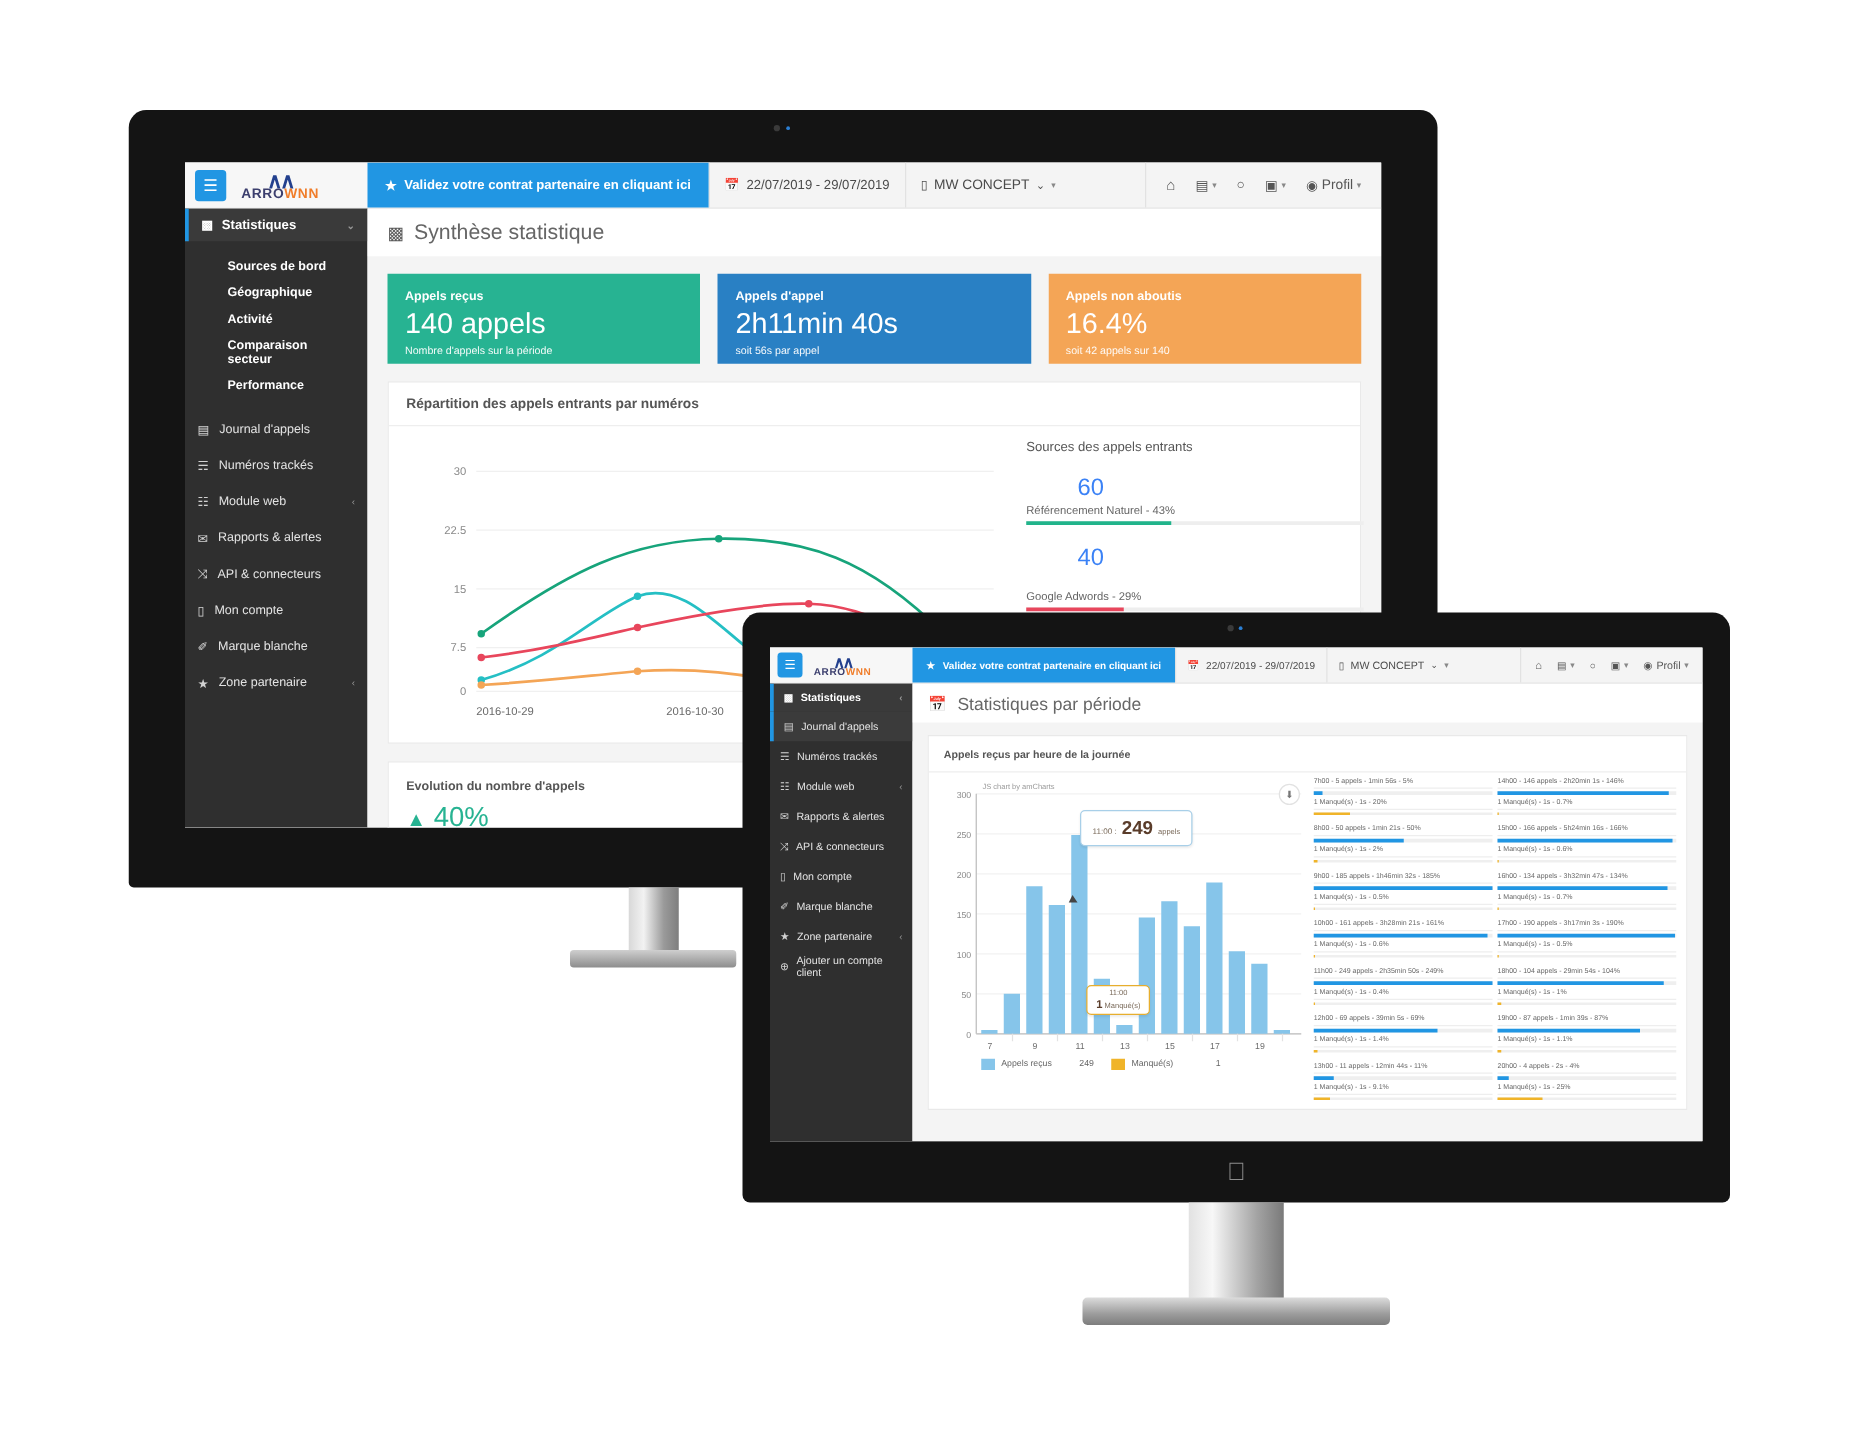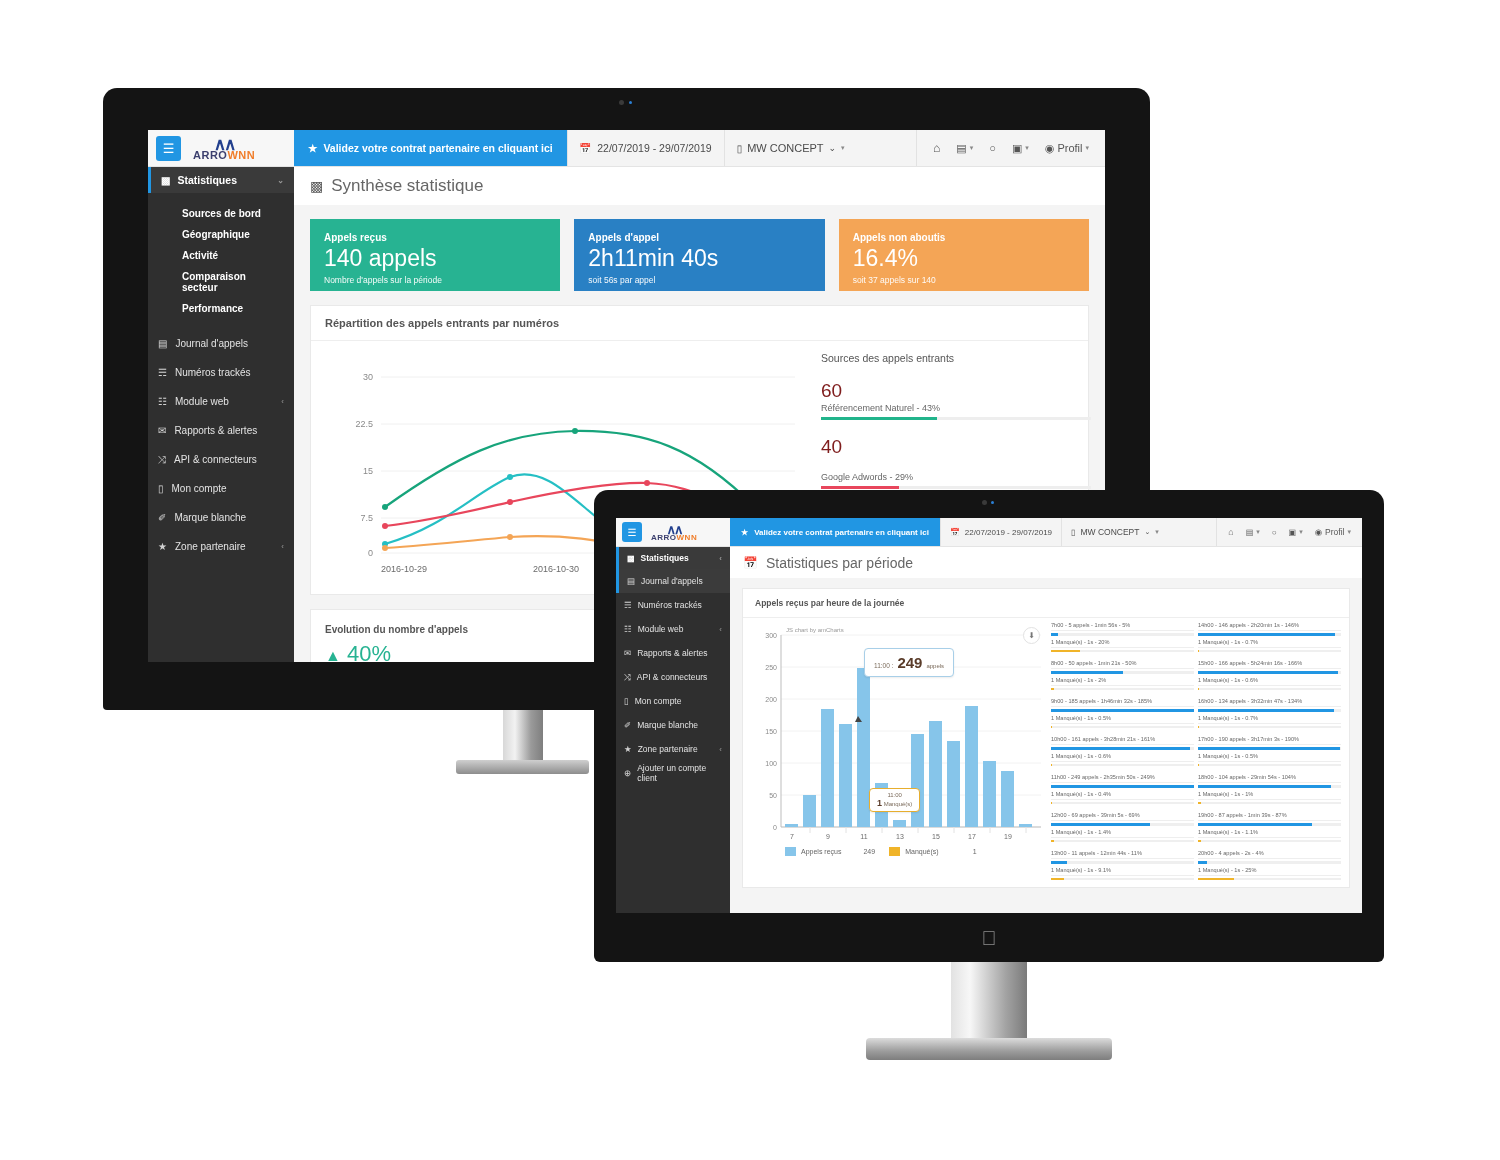--- a/index.html
+++ b/index.html
@@ -116,21 +116,21 @@
   
   .content { position:absolute; top:0; right:0; bottom:0; background:#f4f4f4; overflow:hidden; }
   .page-title { display:flex; align-items:center; gap:8px; color:#666; background:#fff; }
   .card { background:#fff; border:1px solid #e9e9e9; }
   .kpi { color:#fff; }
   .kpi .lbl { font-weight:bold; }
   .kpi .big { font-weight:300; }
   .kpi .sub { opacity:.95; }
   .panel-title { color:#555; border-bottom:1px solid #eee; }
 
-  .srcrow .num { color:#7f1d1d; font-weight:300; }
+  .srcrow .num { color:#3b82f6; font-weight:300;margin-left:41px; }
   .srcrow .desc { color:#666; }
   .srcbar { background:#eeeeee; position:relative; }
   .srcbar i { position:absolute; left:0; top:0; bottom:0; display:block; }
   .tipbox {
     position:absolute; background:#fff; border:1px solid #a8cfe8; border-radius:4px;
     box-shadow:0 1px 2px rgba(0,0,0,.08); display:flex; align-items:baseline; gap:4px;
   }
   .tipbox .t { color:#7a6a5a; }
   .tipbox .v { color:#5a3c2a; font-weight:bold; }
   .tipbox.small { border-color:#e7ae2e; }
@@ -270,21 +270,21 @@
               <div class="sub" style="font-size:8.5px;">Nombre d'appels sur la période</div>
             </div>
             <div class="card kpi" style="flex:1;background:#2980c4;border:none;padding:13px 14px;height:72px;">
               <div class="lbl" style="font-size:10px;">Appels d'appel</div>
               <div class="big" style="font-size:23px;margin:2px 0 3px;">2h11min 40s</div>
               <div class="sub" style="font-size:8.5px;">soit 56s par appel</div>
             </div>
             <div class="card kpi" style="flex:1;background:#f4a556;border:none;padding:13px 14px;height:72px;">
               <div class="lbl" style="font-size:10px;">Appels non aboutis</div>
               <div class="big" style="font-size:23px;margin:2px 0 3px;">16.4%</div>
-              <div class="sub" style="font-size:8.5px;">soit 37 appels sur 140</div>
+              <div class="sub" style="font-size:8.5px;">soit 42 appels sur 140</div>
             </div>
           </div>
 
           <div class="card" style="margin:14px 16px 0 16px;height:290px;position:relative;">
             <div class="panel-title" style="padding:11px 14px;font-size:11px;font-weight:bold;">Répartition des appels entrants par numéros</div>
 
             <div style="position:absolute;left:14px;top:46px;width:480px;height:230px;">
               <svg width="480" height="230" viewBox="0 0 480 230">
                 <g stroke="#f0f0f0" stroke-width="1">
                   <line x1="56" y1="25" x2="470" y2="25"></line>

